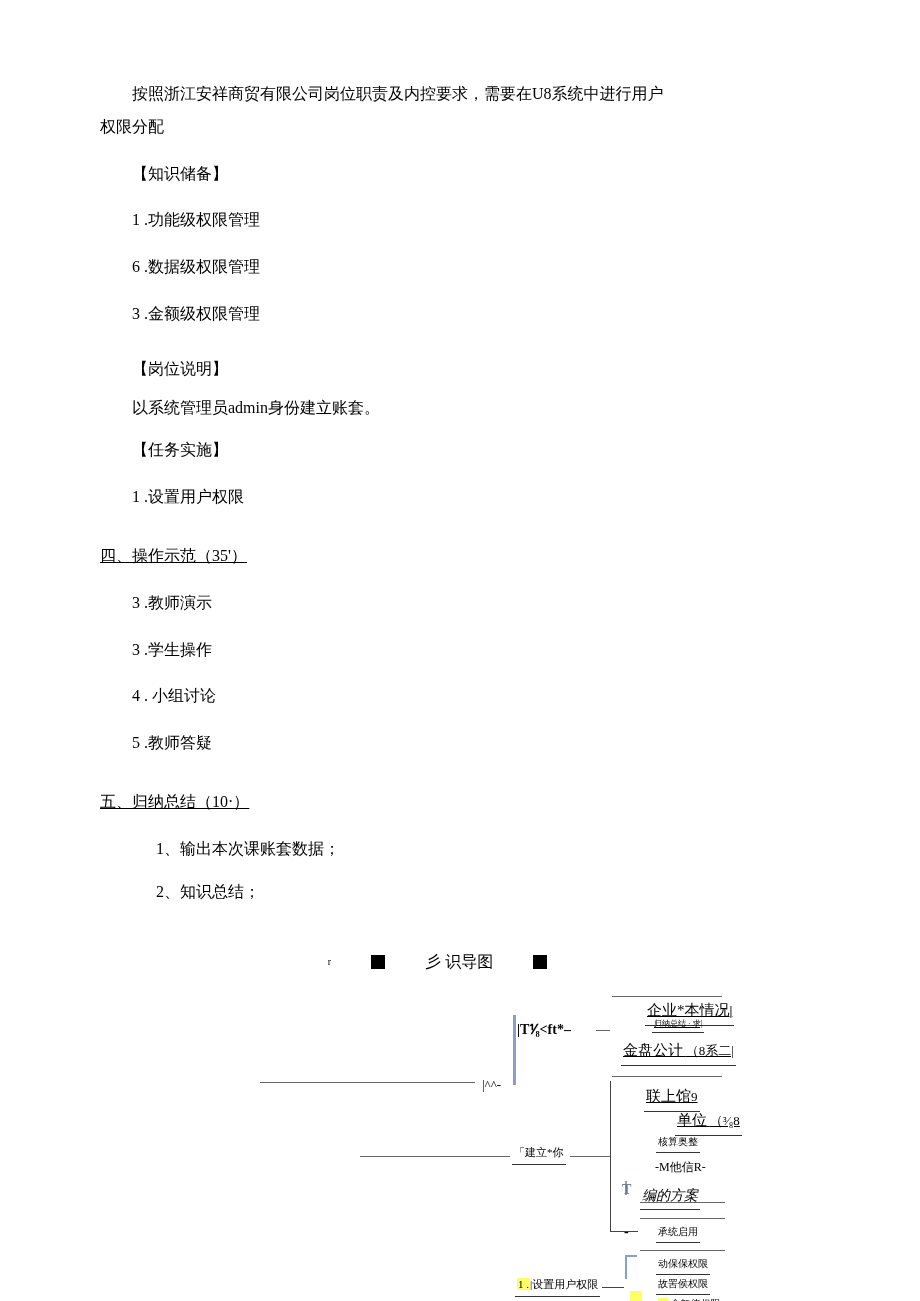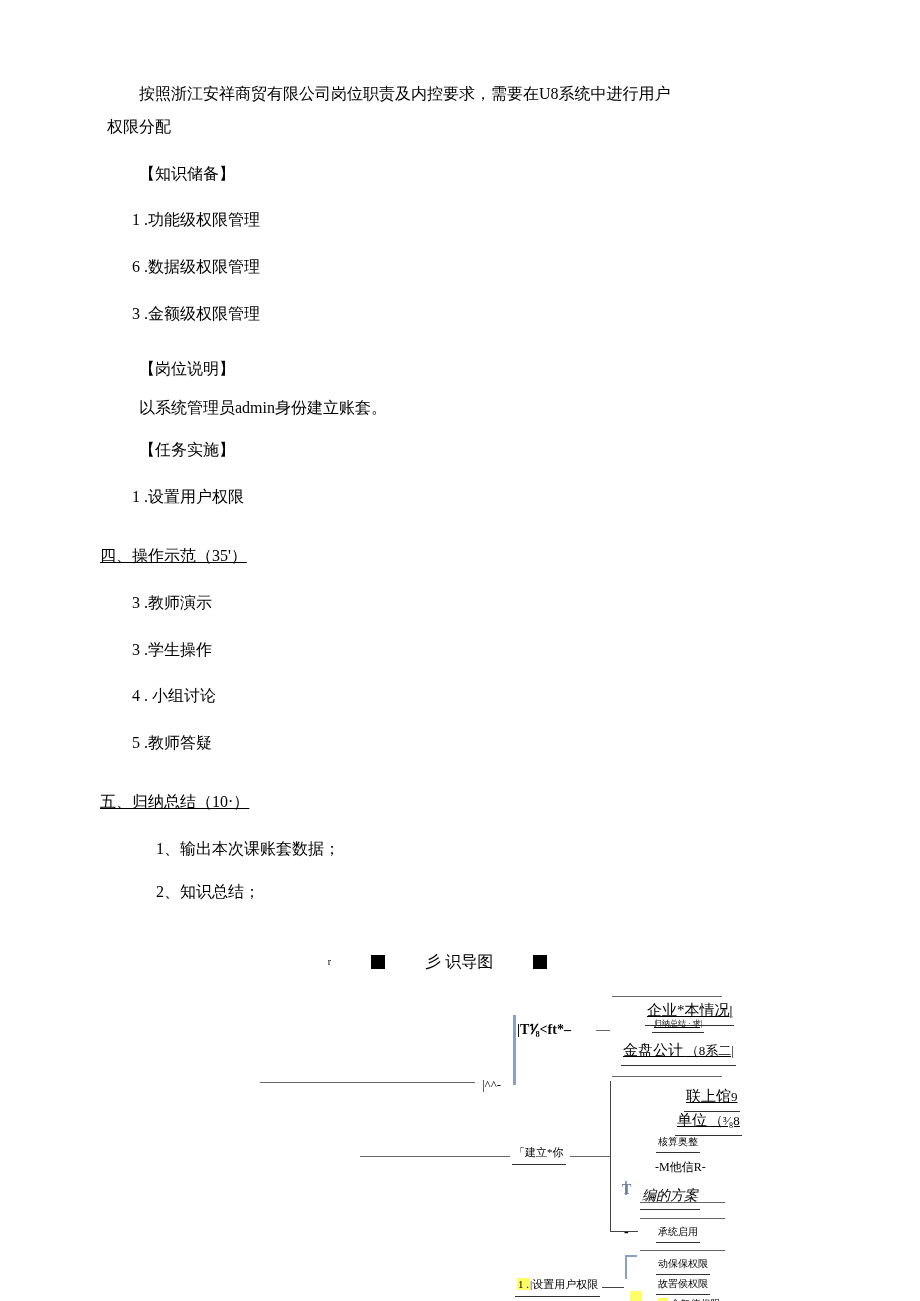--- a/index.html
+++ b/index.html
@@ -7,21 +7,21 @@
       font-size: 16px;
       line-height: 1.8;
       color: #000;
       background: #fff;
       margin: 0;
       padding: 80px 100px 40px 100px;
       width: 920px;
       box-sizing: border-box;
     }
     .para {
-      margin: 0 0 4px 7px;
+      margin: 0 0 4px 0;
     }
     .indent-1 { text-indent: 2em; }
     .indent-2 { padding-left: 2em; text-indent: 0; }
     .list-item {
       padding-left: 2em;
       margin: 18px 0;
     }
     .section-heading {
       margin: 30px 0 18px 0;
       text-decoration: underline;
@@ -130,21 +130,21 @@
   <span class="node underline" style="left:545px; top:6px;">
     <span class="small">企业*本情况</span><span style="font-size:13px;font-weight:bold">|</span>
   </span>
   <span class="node underline tiny" style="left:552px; top:26px; font-size:8px;">归纳总结 · 求|</span>
   <span class="node underline" style="left:521px; top:46px;">
     <span class="small">金盘公计</span>
     <span style="font-size:13px">（8系二|</span>
   </span>
   <div class="nolabel node" style="left:512px; top:4px; width:110px;"></div>
 
-  <span class="node underline" style="left:584px; top:92px;text-align:right;">
+  <span class="node underline" style="left:544px; top:92px;text-align:right;">
     <span class="small">联上馆</span><span style="font-size:13px">9</span>
   </span>
   <span class="node underline" style="left:575px; top:116px;">
     <span class="small">单位</span>
     <span style="font-size:13px">（³⁄₈8</span>
   </span>
   <span class="node" style="left:556px; top:142px; font-size:10px;">核算奥整</span>
   <span class="node" style="left:553px; top:166px; font-size:12px; border:none;">-M他信R-</span>
   <span class="node" style="left:540px; top:192px; font-size:14px;font-style:italic;">编的方案</span>
   <div class="nolabel node" style="left:512px; top:84px; width:110px;"></div>

